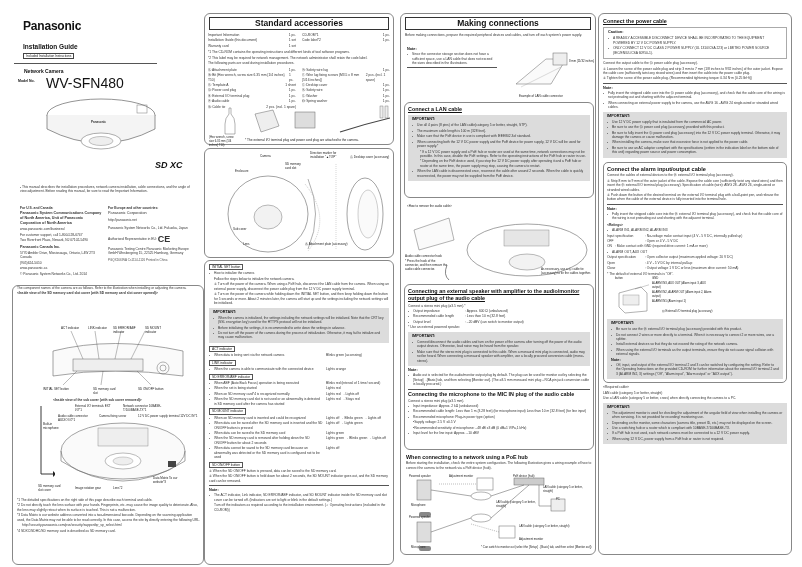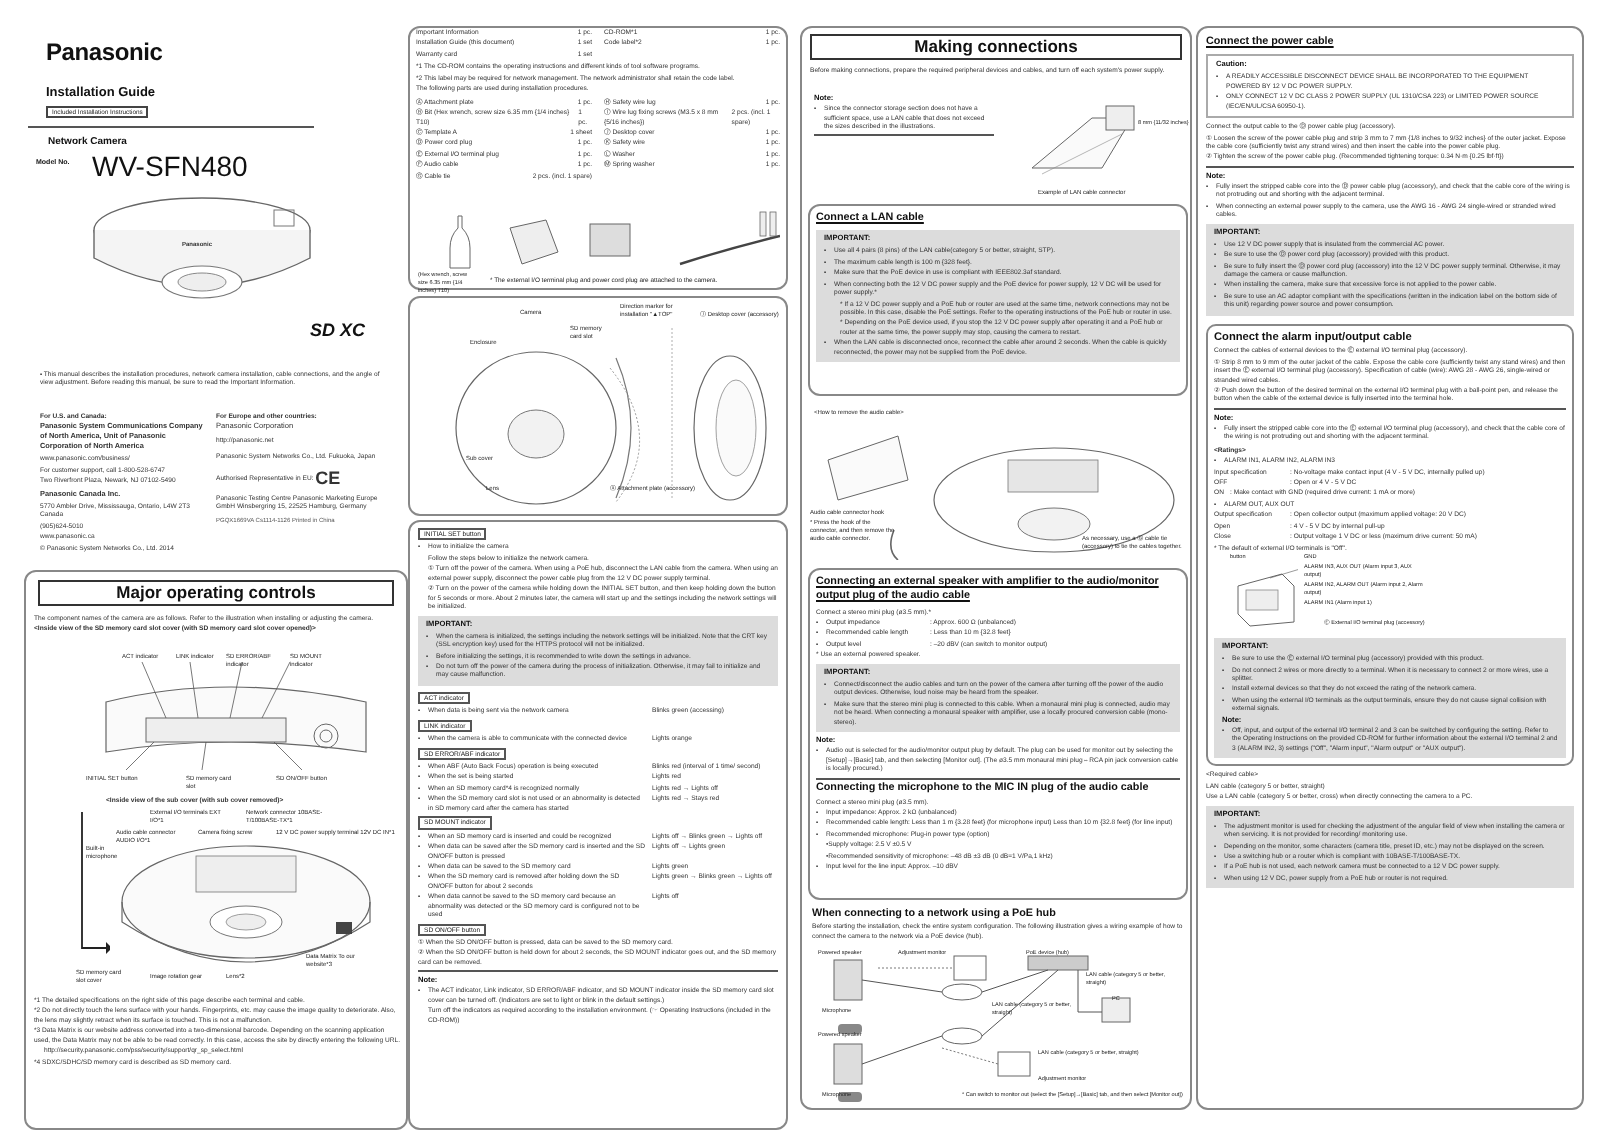--- a/index.html
+++ b/index.html
@@ -71,21 +71,20 @@
     <div class="p" style="font-weight:bold">For Europe and other countries:</div>
     <div class="p" style="font-size:3.8px">Panasonic Corporation</div>
     <div class="p">http://panasonic.net</div>
     <div class="p" style="margin-top:4px">Panasonic System Networks Co., Ltd. Fukuoka, Japan</div>
     <div class="p" style="margin-top:3px"><span>Authorised Representative in EU:</span> <span style="font-size:9px;font-weight:bold;vertical-align:middle">CE</span></div>
     <div class="p">Panasonic Testing Centre Panasonic Marketing Europe GmbH Winsbergring 15, 22525 Hamburg, Germany</div>
     <div class="p" style="margin-top:3px;font-size:3px;color:#555">PGQX1669VA  Cs1114-1126  Printed in China</div>
   </div>
 
   <div class="frame" style="left:12px;top:285px;width:192px;height:280px">
-    <div class="banner" style="margin:4px 6px;font-size:8.5px;line-height:11px">Major operating controls</div>
     <div class="p" style="padding:0 4px">The component names of the camera are as follows. Refer to the illustration when installing or adjusting the camera.</div>
     <div class="p" style="padding:0 4px;font-weight:bold">&lt;Inside view of the SD memory card slot cover (with SD memory card slot cover opened)&gt;</div>
 
     <svg style="position:absolute;left:20px;top:35px" width="160" height="72">
       <path d="M20 30 Q80 15 150 30 L150 55 Q80 45 20 55 Z" fill="#fafafa" stroke="#666" stroke-width="0.6"></path>
       <rect x="40" y="38" width="70" height="12" fill="#eee" stroke="#666" stroke-width="0.5"></rect>
       <circle cx="130" cy="47" r="6" fill="none" stroke="#666" stroke-width="0.5"></circle>
       <circle cx="130" cy="47" r="3" fill="none" stroke="#666" stroke-width="0.5"></circle>
       <line x1="38" y1="10" x2="50" y2="38" stroke="#555" stroke-width="0.4"></line>
       <line x1="62" y1="10" x2="66" y2="38" stroke="#555" stroke-width="0.4"></line>
@@ -133,20 +132,21 @@
       <div class="p">*2 Do not directly touch the lens surface with your hands. Fingerprints, etc. may cause the image quality to deteriorate. Also, the lens may slightly retract when its surface is touched. This is not a malfunction.</div>
       <div class="p">*3 Data Matrix is our website address converted into a two-dimensional barcode. Depending on the scanning application used, the Data Matrix may not be able to be read correctly. In this case, access the site by directly entering the following URL.</div>
       <div class="p" style="padding-left:5px">http://security.panasonic.com/pss/security/support/qr_sp_select.html</div>
       <div class="p">*4 SDXC/SDHC/SD memory card is described as SD memory card.</div>
     </div>
   </div>
 </div>
 
 <div class="col c2" style="height:567px">
   <div class="frame" style="left:6px;top:13px;width:190px;height:132px">
+    <div class="banner" style="font-size:8.5px;line-height:11px">Standard accessories</div>
     <div style="display:flex;gap:6px;padding:0 3px">
       <div style="flex:1">
         <div class="row p">
             <span>Important Information</span>
             <span>1 pc.</span>
           </div>
         <div class="row p">
             <span>Installation Guide (this document)</span>
             <span>1 set</span>
           </div>

